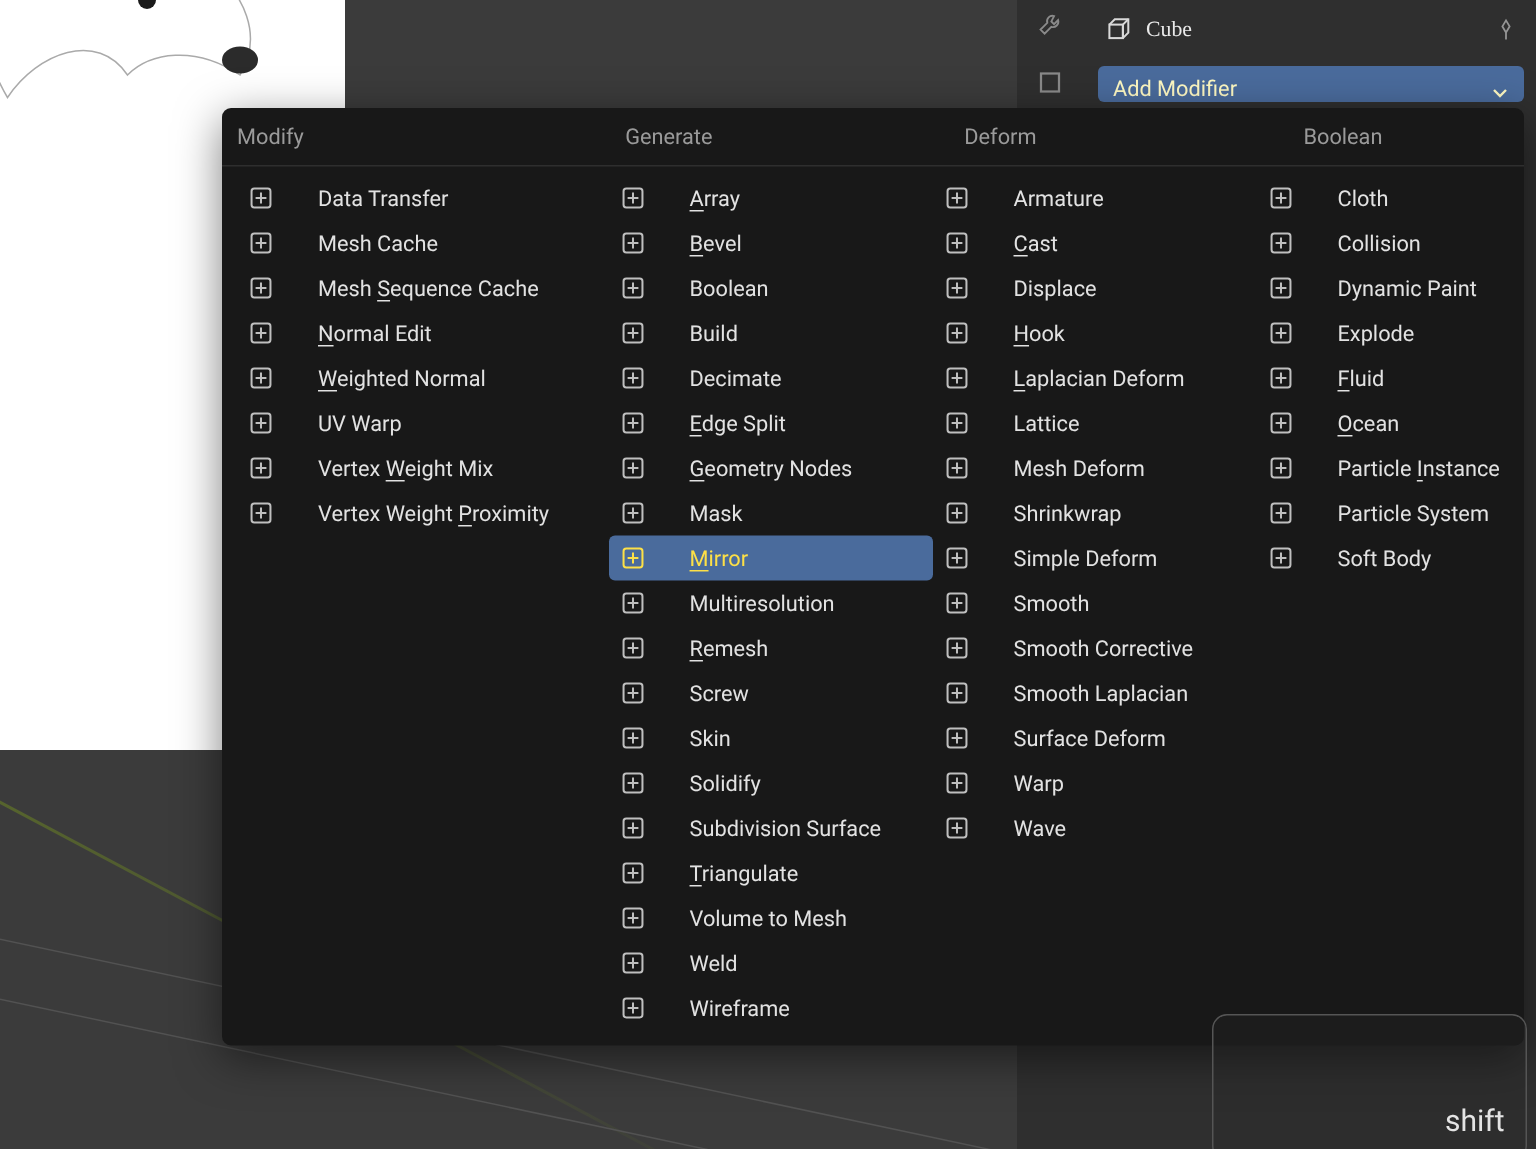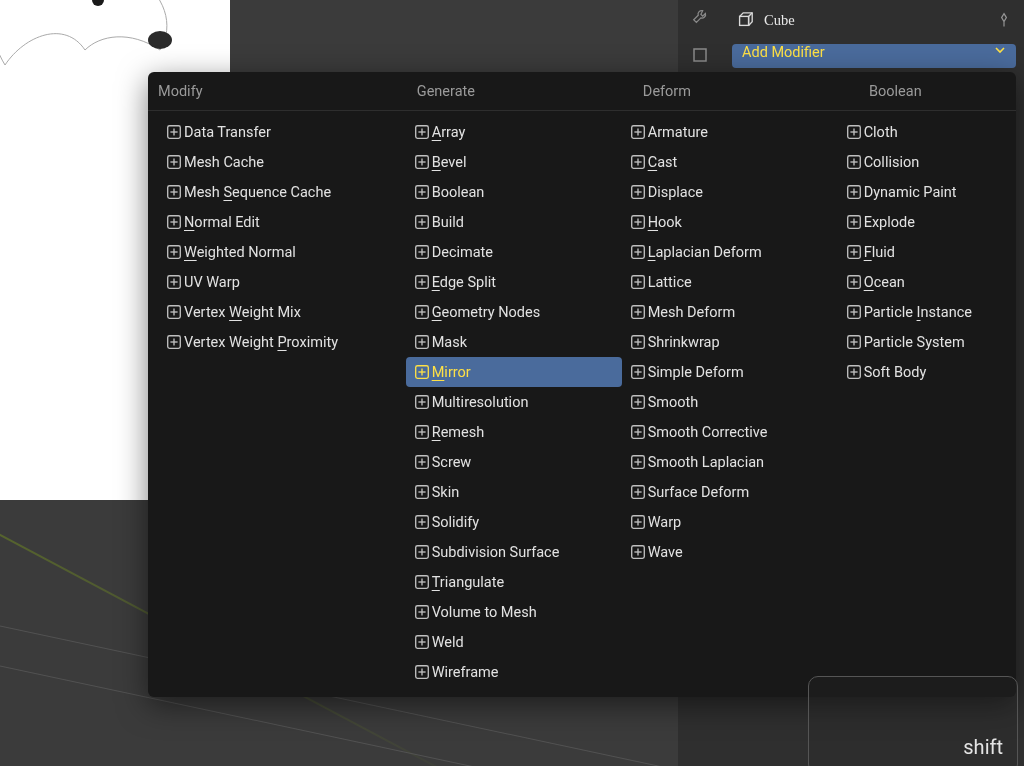--- a/index.html
+++ b/index.html
@@ -8,33 +8,33 @@
   .dog{position:absolute;left:0;top:0;width:240px;height:170px;}
   .axis-r{position:absolute;left:560px;top:-80px;width:480px;height:2px;background:linear-gradient(to right,rgba(140,40,40,.0),rgba(160,50,50,.9));transform:rotate(12deg);transform-origin:left center;}
   .floor-g{position:absolute;left:-120px;top:470px;width:700px;height:2px;background:linear-gradient(to right,rgba(96,115,40,.9),rgba(96,115,40,.0));transform:rotate(28deg);transform-origin:left center;}
   .grid-l{position:absolute;background:#525252;height:1px;}
   .right-strip{position:absolute;right:0;top:0;width:346px;height:766px;background:#2f2f2f;}
   .right-head{position:absolute;right:0;top:0;height:70px;width:300px;display:flex;flex-direction:column;justify-content:space-between;}
   .obj-row{display:flex;align-items:center;height:28px;padding:6px 12px;font-family:Liberation Serif, serif;}
   .obj-icon{width:18px;height:18px;margin-right:10px;display:flex;align-items:center;justify-content:center;}
   .obj-name{color:#eaeaea;}
   .pin-icon{margin-left:auto;opacity:.6;}
-  .add-mod{margin:0 8px 2px 8px;height:24px;background:#4a6b9c;border-radius:4px;display:flex;align-items:flex-start;padding:0 10px;color:#fde047;cursor:pointer;}
+  .add-mod{margin:0 8px 2px 8px;height:24px;background:#4a6b9c;border-radius:4px;display:flex;align-items:flex-end;padding:0 10px;color:#fef9c3;cursor:pointer;}
   .add-mod .chev{margin-left:auto;}
   .side-icons{position:absolute;left:682px;top:0;width:36px;display:flex;flex-direction:column;gap:20px;padding-top:8px;color:#8a8a8a;}
   .side-icons .ic{width:36px;height:18px;display:flex;align-items:center;justify-content:center;}
 
   .menu{position:absolute;left:148px;top:72px;width:868px;background:#181818;border-radius:6px;box-shadow:0 8px 30px rgba(0,0,0,.5);}
   .menu-headers{display:flex;height:38px;align-items:center;border-bottom:1px solid #2e2e2e;gap:48px;}
   .menu-headers>div{color:#9a9a9a;}
   .menu-cols{display:flex;padding:6px 0 10px 0;}
   .col{display:flex;flex-direction:column;}
   .c1{width:250px;margin-left:10px;} .c2{width:218px;} .c3{width:218px;} .c4{width:180px;}
   .h1{width:258px;padding-left:10px;} .h2{width:218px;} .h3{width:218px;} .h4{width:180px;}
-  .item{display:flex;align-items:center;height:30px;padding:0 6px;border-radius:4px;cursor:pointer;gap:0;}
+  .item{display:flex;align-items:center;height:30px;padding:0 6px;border-radius:4px;cursor:pointer;gap:28px;}
   .item .icon{width:20px;height:20px;display:flex;align-items:center;justify-content:center;color:#bfbfbf;flex-shrink:0;}
   .item .label{color:#e2e2e2;}
   .item .label .u{text-decoration:underline;text-underline-offset:3px;}
   .item.sel{background:#4a6b9c;}
   .item.sel .label,.item.sel .icon{color:#fde047;}
 
   .osd{position:absolute;right:6px;bottom:-8px;width:208px;height:96px;border:1px solid #555;border-radius:10px;background:rgba(40,40,40,.25);}
   .osd .txt{position:absolute;right:14px;bottom:14px;color:#e4e4e4;font-size:20px;}
 
   svg{display:block;}

